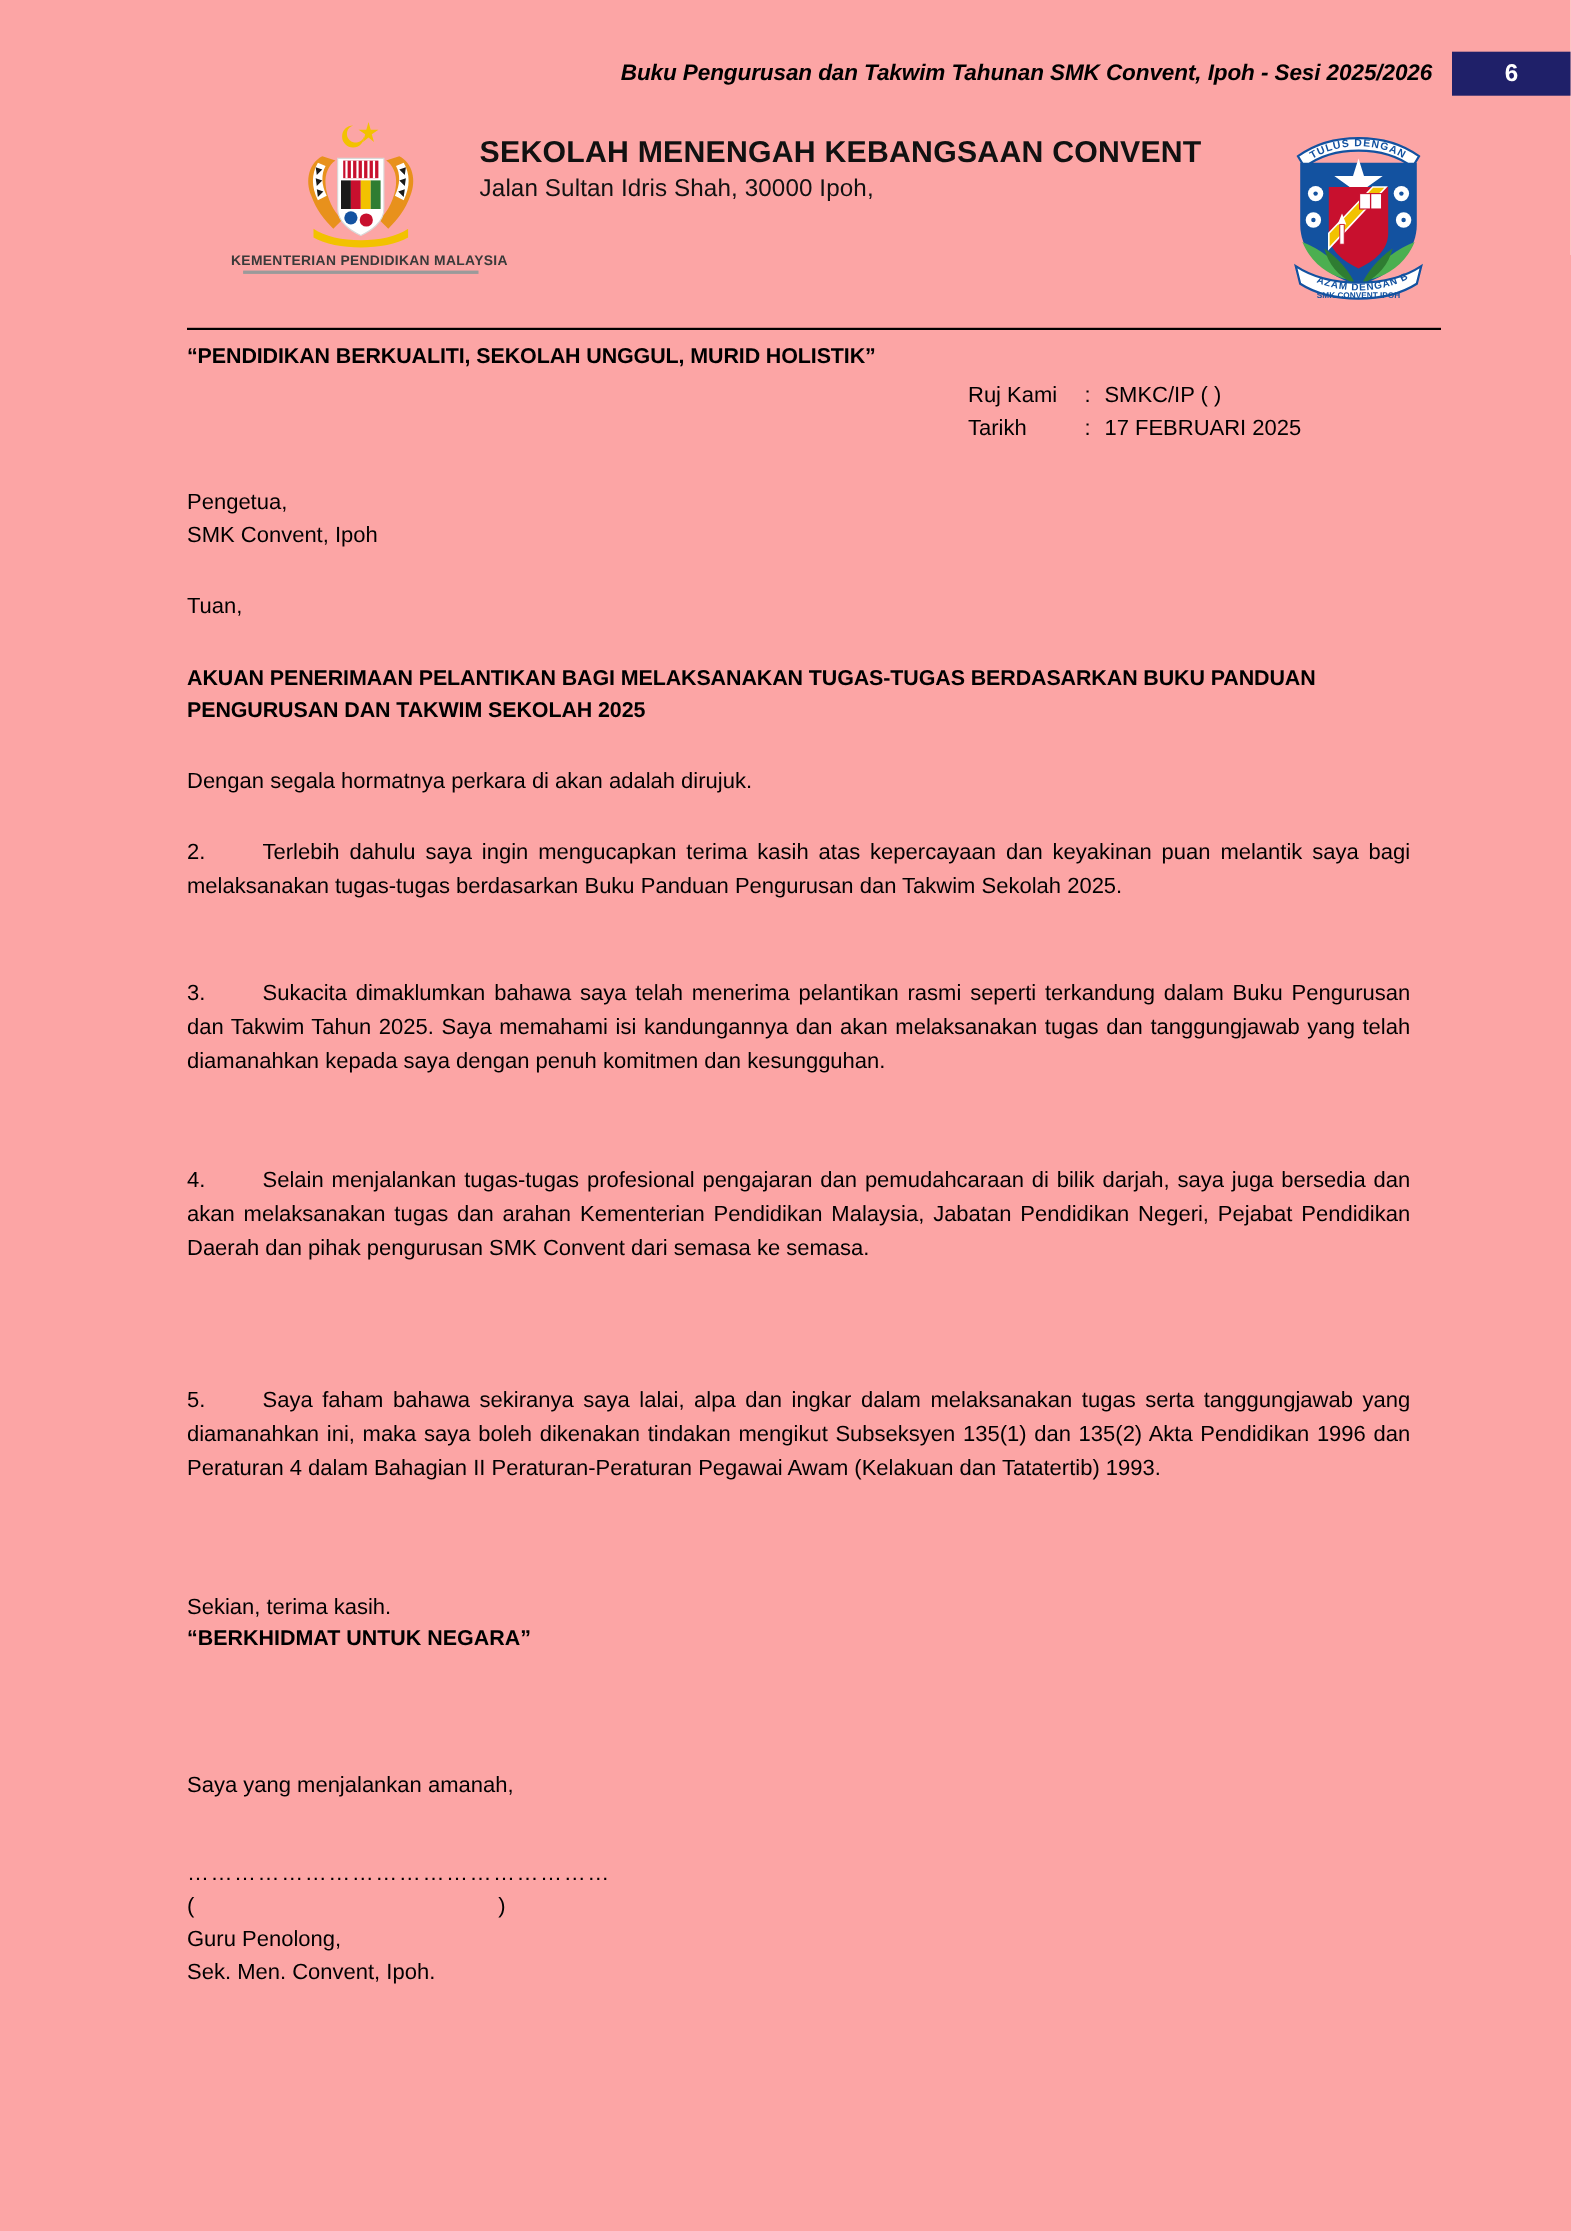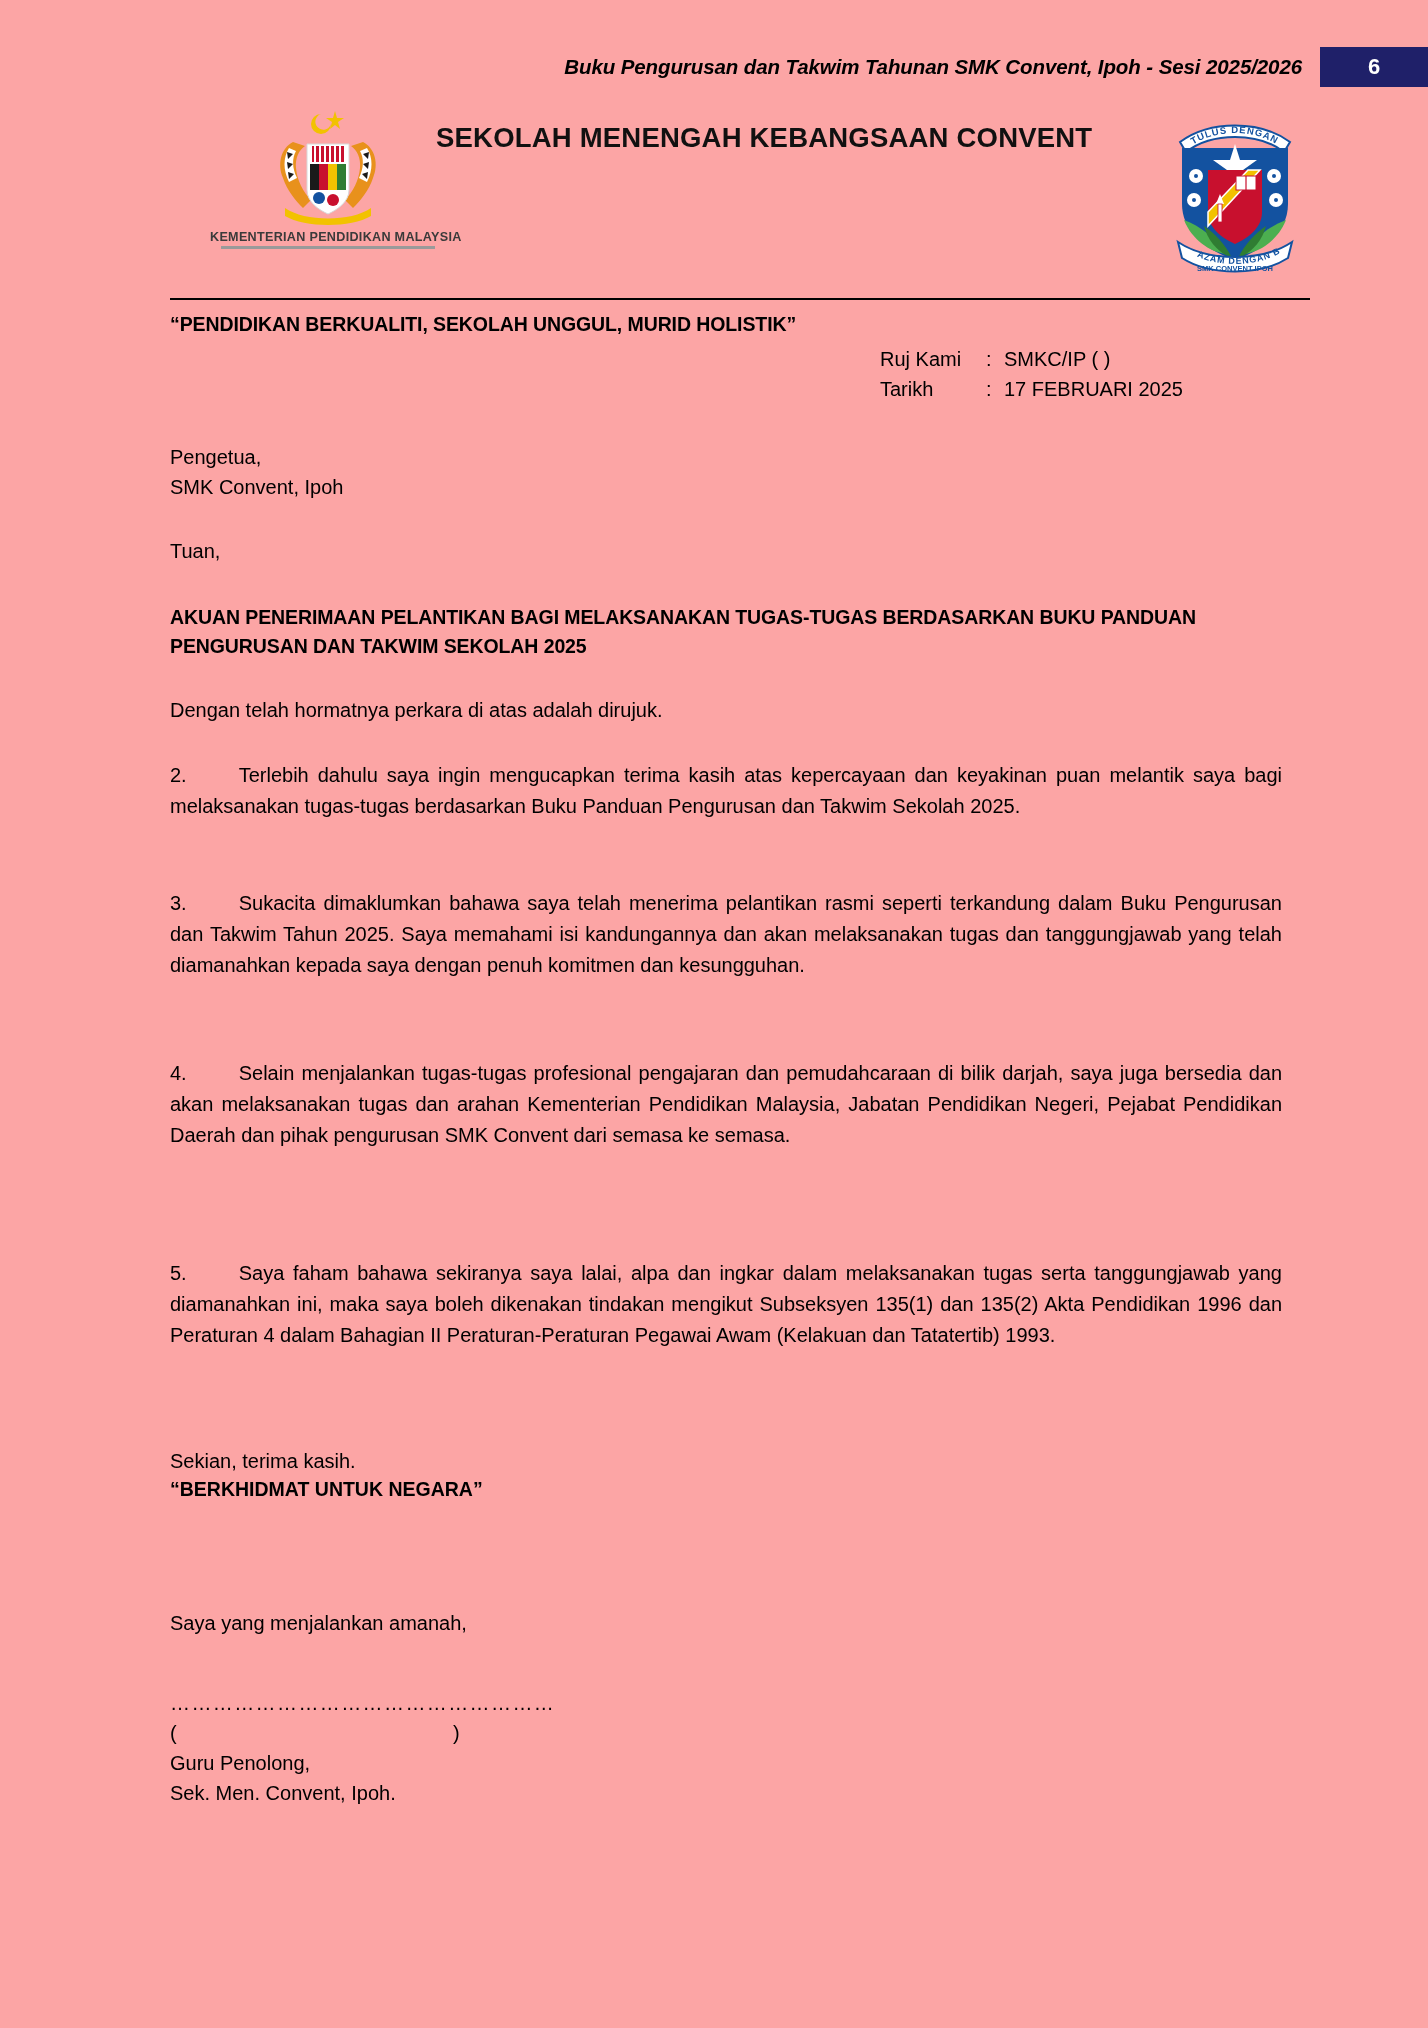--- a/index.html
+++ b/index.html
@@ -289,20 +289,21 @@
         <circle cx="70" cy="92" r="6" fill="#c8102e"></circle>
 
         <path d="M22 100 C42 114 88 114 108 100 L108 108 C88 120 42 120 22 108 Z" fill="#f2c200"></path>
       </svg>
       <div class="kpm-caption">KEMENTERIAN PENDIDIKAN MALAYSIA</div>
       <div class="kpm-rule"></div>
     </div>
 
     <div class="school-block">
       <div class="school-name">SEKOLAH MENENGAH KEBANGSAAN CONVENT</div>
+      <div class="school-addr1">Jalan Sultan Idris Shah, 30000 Ipoh,</div>
     </div>
 
 
     <div class="crest-wrap">
       <svg width="150" height="165" viewBox="0 0 150 165">
 
         <path d="M20 34 C50 12 100 12 130 34 L124 44 C98 24 52 24 26 44 Z" fill="#ffffff" stroke="#1352a0" stroke-width="2"></path>
         <path id="mottoTop" d="M28 40 C54 20 96 20 122 40" fill="none"></path>
         <text font-size="9.5" font-weight="bold" fill="#1352a0" letter-spacing="1">
           <textPath href="#mottoTop" startOffset="6%">TULUS DENGAN FADILAH</textPath>
@@ -369,21 +370,21 @@
 
   <div class="addressee">
     <div>Pengetua,</div>
     <div>SMK Convent, Ipoh</div>
   </div>
 
   <div class="salutation">Tuan,</div>
 
   <div class="subject">AKUAN PENERIMAAN PELANTIKAN BAGI MELAKSANAKAN TUGAS-TUGAS BERDASARKAN BUKU PANDUAN PENGURUSAN DAN TAKWIM SEKOLAH 2025</div>
 
-  <div class="para p1 nojustify">Dengan telah hormatnya perkara di atas adalah dirujuk.</div>
+  <div class="para p1 nojustify">Dengan segala hormatnya perkara di akan adalah dirujuk.</div>
 
   <div class="para p2">
     <span class="num">2.</span><span class="gap"></span><span>Terlebih dahulu saya ingin mengucapkan terima kasih atas kepercayaan dan keyakinan puan melantik saya bagi melaksanakan tugas-tugas berdasarkan Buku Panduan Pengurusan dan Takwim Sekolah 2025.</span>
   </div>
 
   <div class="para p3">
     <span class="num">3.</span><span class="gap"></span><span>Sukacita dimaklumkan bahawa saya telah menerima pelantikan rasmi seperti terkandung dalam Buku Pengurusan dan Takwim Tahun 2025. Saya memahami isi kandungannya dan akan melaksanakan tugas dan tanggungjawab yang telah diamanahkan kepada saya dengan penuh komitmen dan kesungguhan.</span>
   </div>
 
   <div class="para p4">

